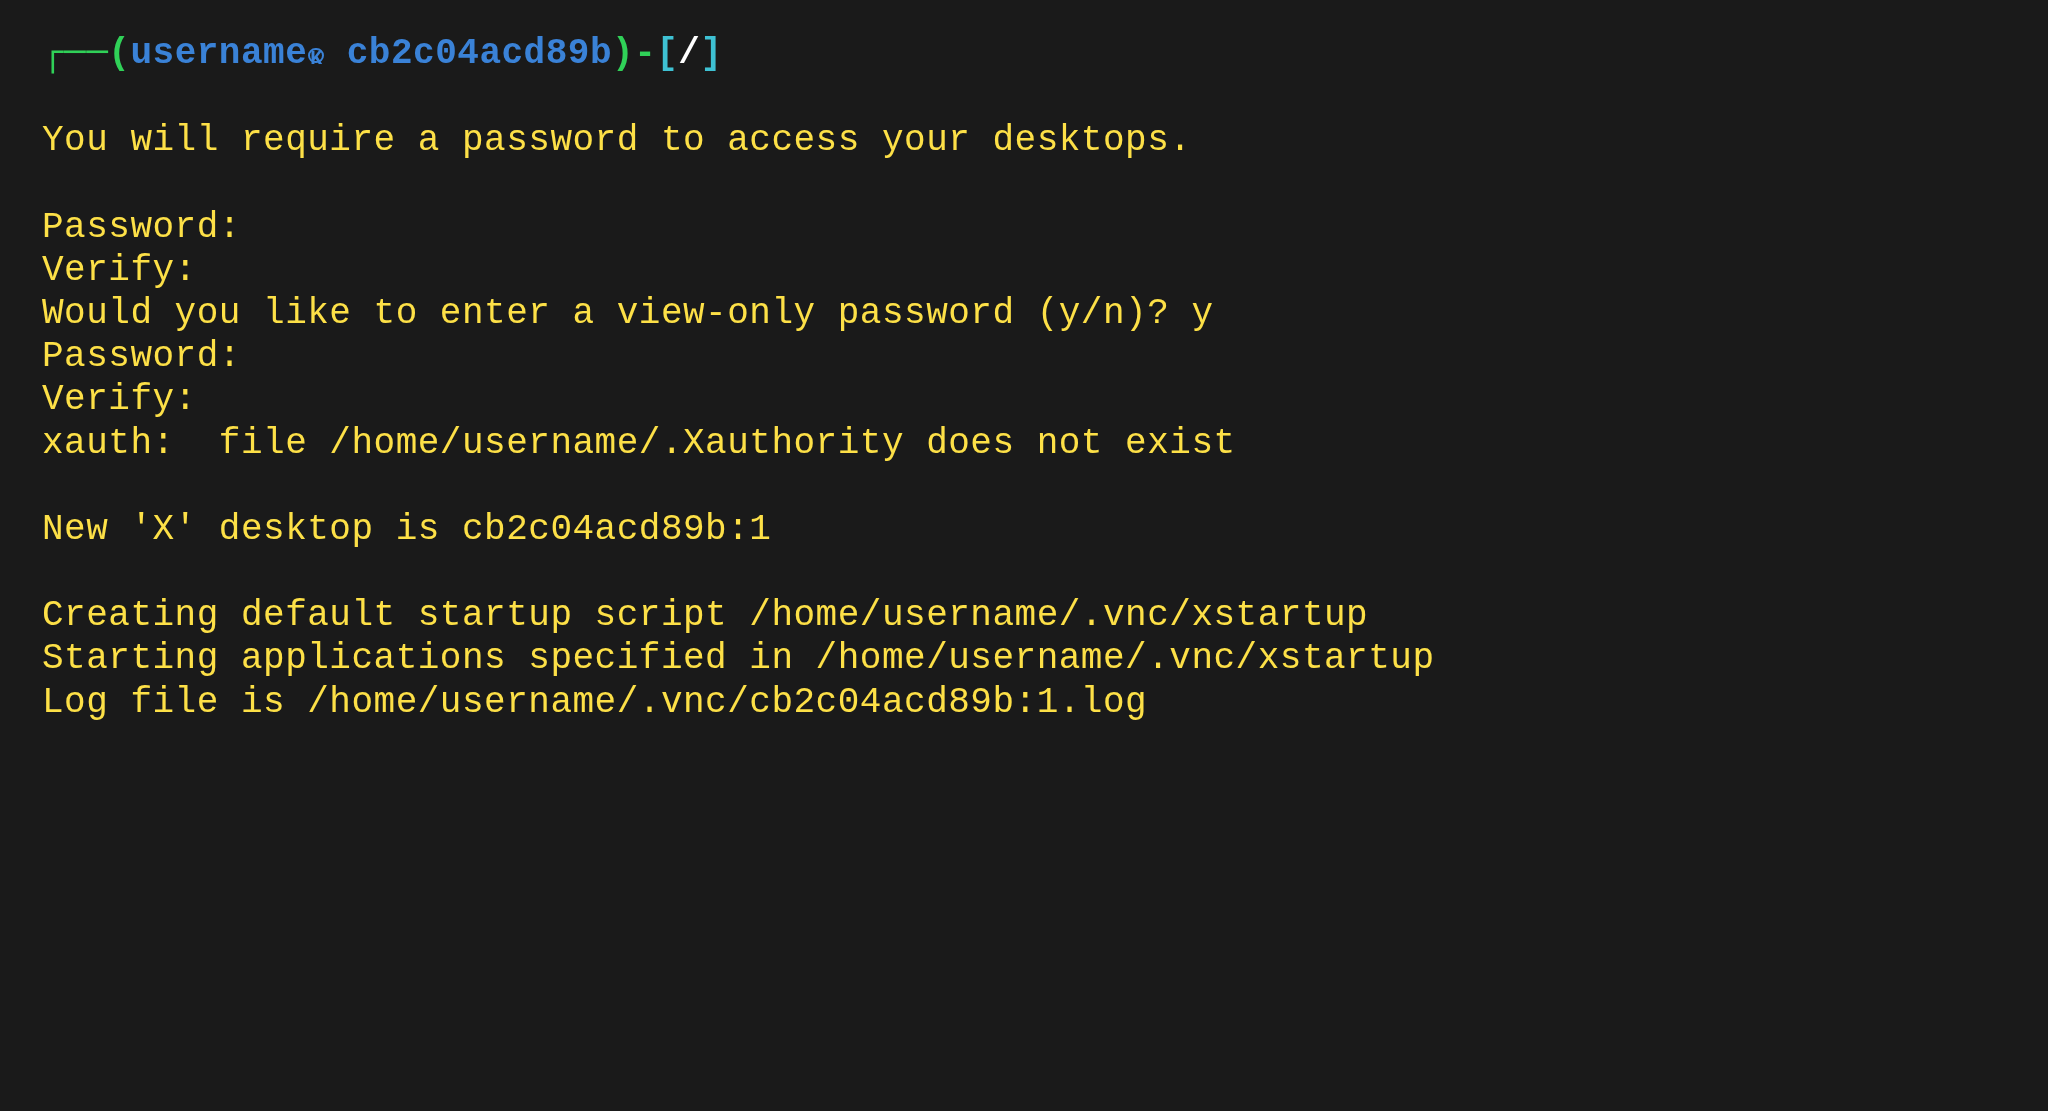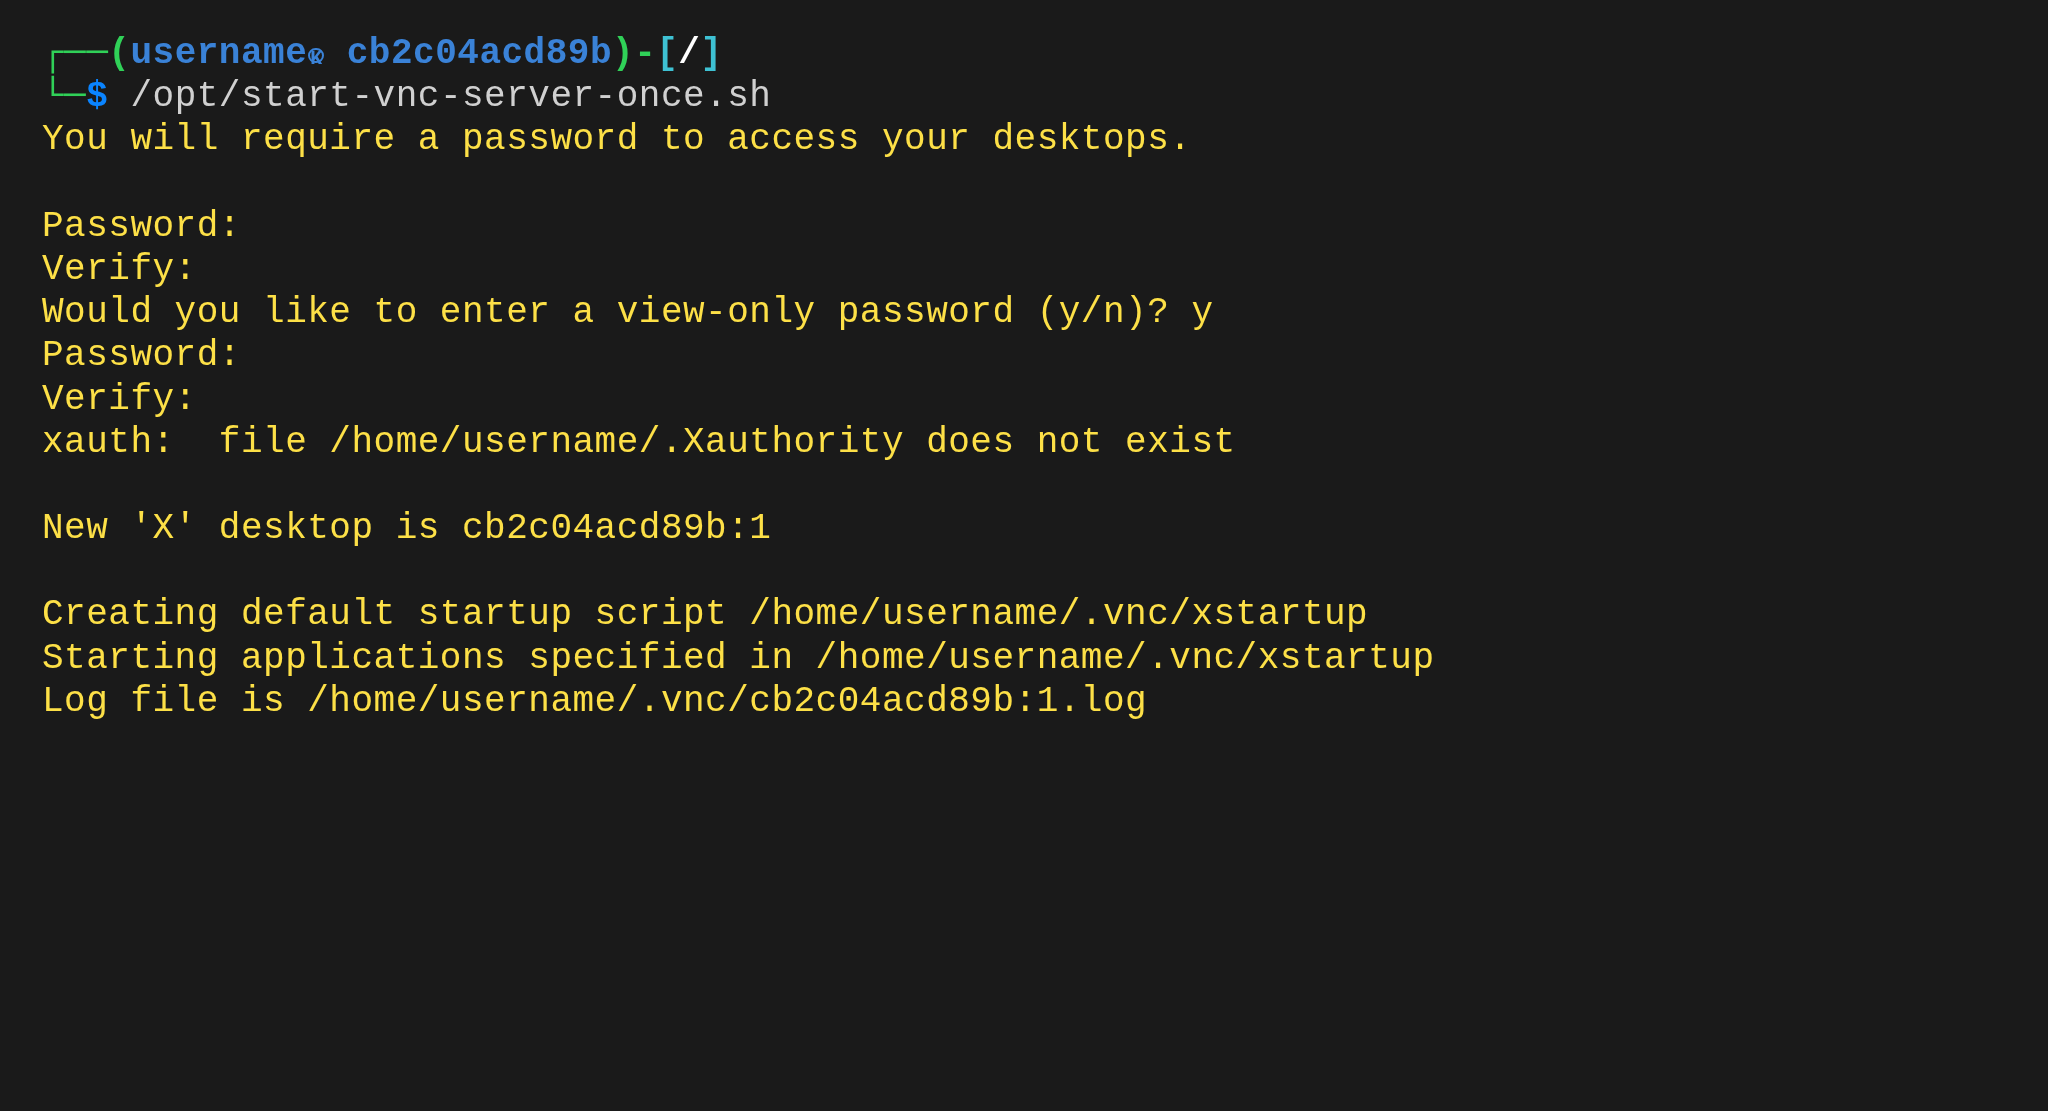--- a/index.html
+++ b/index.html
@@ -17,20 +17,21 @@
       font-size: 36px;
       line-height: 1.2;
       color: #e8e8e8;
       padding: 32px 42px;
       width: 2048px;
       height: 1111px;
       overflow: hidden;
       letter-spacing: 0.5px;
     }
     .prompt-block {
+      margin-bottom: 44px;
     }
     .prompt-line1 {
       white-space: pre;
     }
     .prompt-line2 {
       white-space: pre;
     }
     .green {
       color: #30d158;
       font-weight: bold;
@@ -75,16 +76,15 @@
       white-space: pre;
       color: #fde047;
       font-weight: 500;
     }
   </style>
 </head>
 <body>
 
 <div class="prompt-block">
   <div class="prompt-line1"><span class="green">┌──</span><span class="green">(</span><span class="blue-bold">username</span><span class="icon-k">K</span><span class="green"> </span><span class="blue-bold">cb2c04acd89b</span><span class="green">)</span><span class="green">-</span><span class="cyan">[</span><span class="white-bold">/</span><span class="cyan">]</span></div>
-  <div class="prompt-line2"><span class="green">└─</span><span class="blue-dollar">$</span><span class="gray"> </span><span class="gray">/opt/start-vnc-server-once.sh</span></div>
 </div>
 
 <div class="output"><div>You will require a password to access your desktops.</div><div>&nbsp;</div><div>Password:</div><div>Verify:</div><div>Would you like to enter a view-only password (y/n)? y</div><div>Password:</div><div>Verify:</div><div>xauth:  file /home/username/.Xauthority does not exist</div><div>&nbsp;</div><div>New 'X' desktop is cb2c04acd89b:1</div><div>&nbsp;</div><div>Creating default startup script /home/username/.vnc/xstartup</div><div>Starting applications specified in /home/username/.vnc/xstartup</div><div>Log file is /home/username/.vnc/cb2c04acd89b:1.log</div></div>
 
 </body></html>

